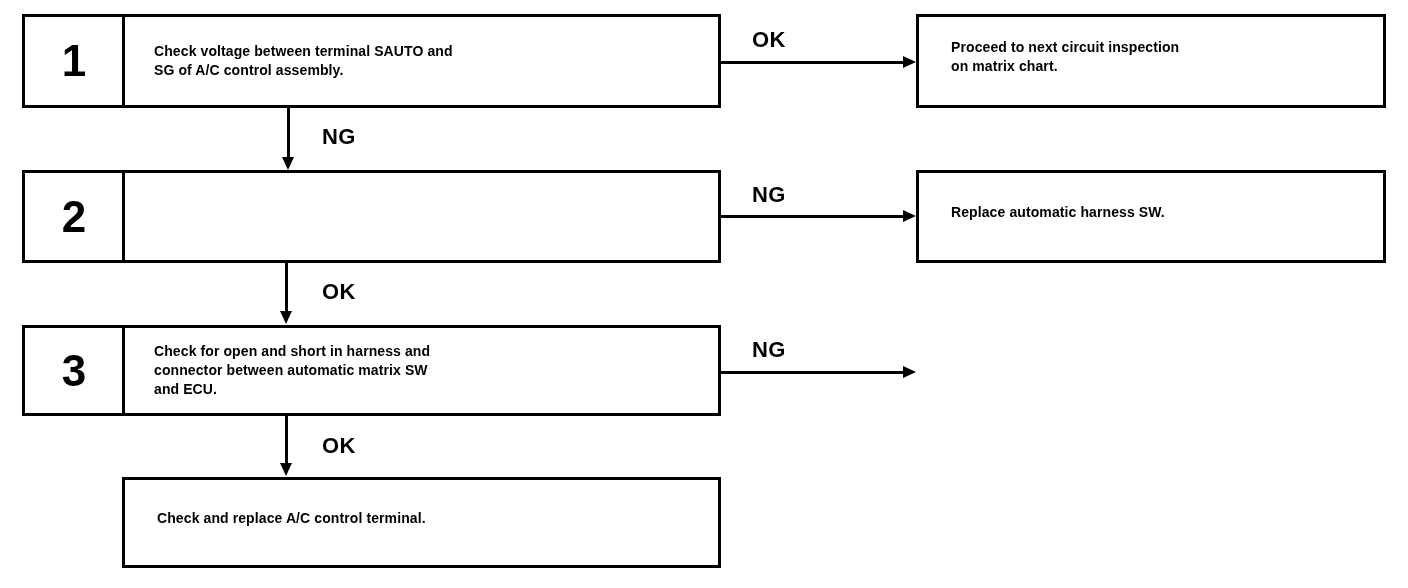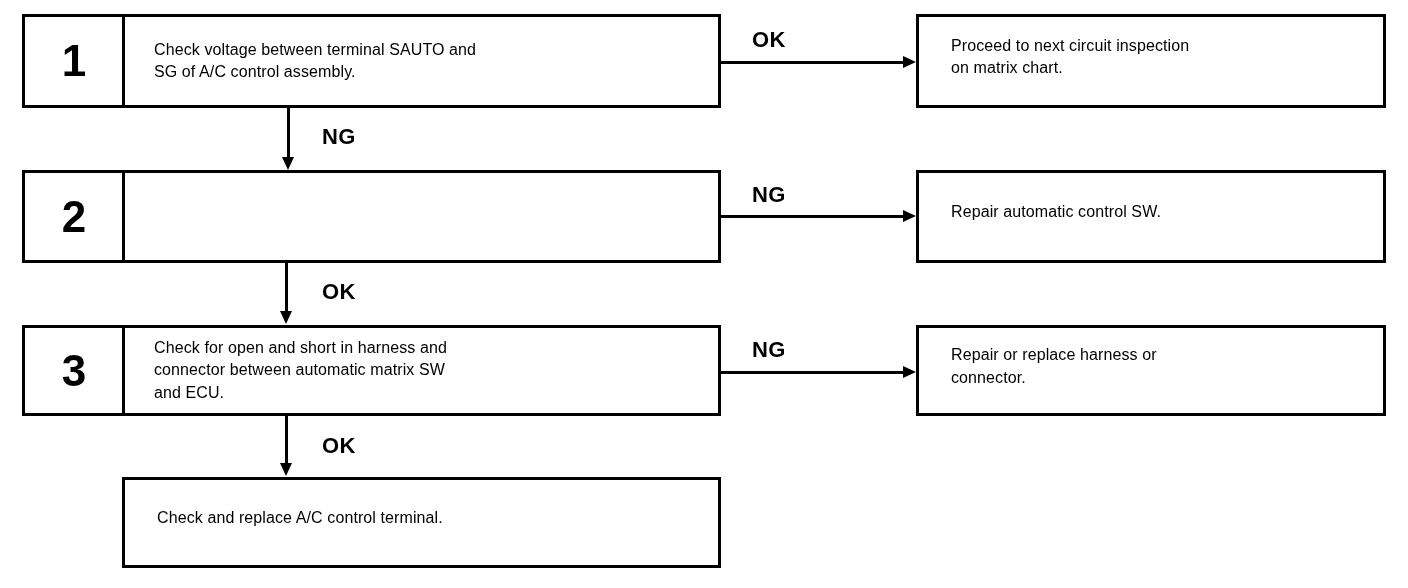--- a/index.html
+++ b/index.html
@@ -48,22 +48,22 @@
     display: flex;
     align-items: center;
     padding: 0 0 0 29px;
   }
   .plain-box {
     display: flex;
     align-items: center;
     padding: 0 0 8px 32px;
   }
   .txt {
-    font-size: 16px;
-    font-weight: normal;
+    font-size: 14px;
+    font-weight: bold;
     line-height: 1.38;
     letter-spacing: 0.1px;
     white-space: pre-line;
   }
 
   
   .vline {
     position: absolute;
     width: 3px;
     background: #000;
@@ -124,44 +124,40 @@
 
   <div class="box step-box" style="left:22px; top:170px; width:699px; height:93px;">
     <div class="step-num">2</div>
   </div>
 
   <div class="hline" style="left:721px; top:215px; width:190px;"></div>
   <div class="arrow-right" style="left:903px; top:210px;"></div>
   <div class="edge-label" style="left:752px; top:182px;">NG</div>
 
   <div class="box plain-box" style="left:916px; top:170px; width:470px; height:93px;">
-    <div class="txt">Repair automatic control SW.</div>
+    <div class="txt">Replace automatic harness SW.</div>
   </div>
 
   <div class="vline" style="left:285px; top:263px; height:51px;"></div>
   <div class="arrow-down" style="left:280px; top:311px;"></div>
   <div class="edge-label" style="left:322px; top:279px;">OK</div>
 
   <div class="box step-box" style="left:22px; top:325px; width:699px; height:91px;">
     <div class="step-num">3</div>
     <div class="step-body">
       <div class="txt">Check for open and short in harness and
 connector between automatic matrix SW
 and ECU.</div>
     </div>
   </div>
 
   <div class="hline" style="left:721px; top:371px; width:190px;"></div>
   <div class="arrow-right" style="left:903px; top:366px;"></div>
   <div class="edge-label" style="left:752px; top:337px;">NG</div>
 
-  <div class="box plain-box" style="left:916px; top:325px; width:470px; height:91px;">
-    <div class="txt">Repair or replace harness or
-connector.</div>
-  </div>
 
   <div class="vline" style="left:285px; top:416px; height:50px;"></div>
   <div class="arrow-down" style="left:280px; top:463px;"></div>
   <div class="edge-label" style="left:322px; top:433px;">OK</div>
 
   <div class="box plain-box" style="left:122px; top:477px; width:599px; height:91px;">
     <div class="txt">Check and replace A/C control terminal.</div>
   </div>
 
 </div>

